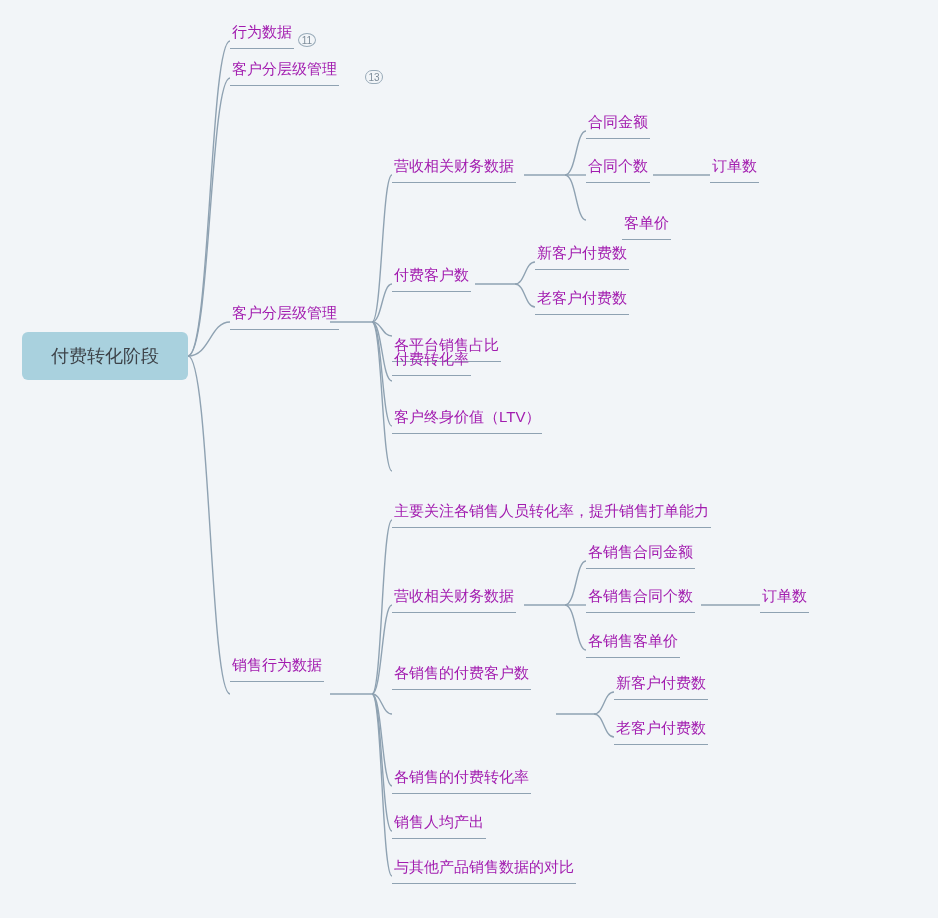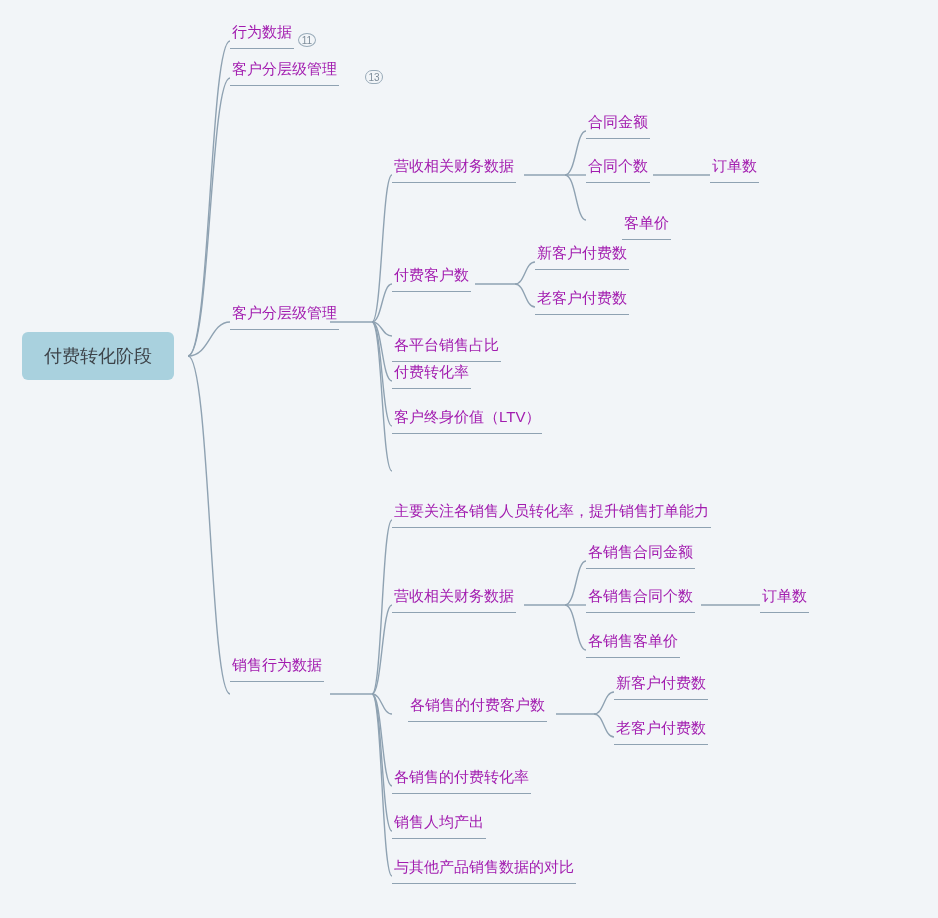--- a/index.html
+++ b/index.html
@@ -15,21 +15,21 @@
   }
   .canvas {
     position: relative;
     width: 938px;
     height: 918px;
   }
   .root {
     position: absolute;
     left: 22px;
     top: 332px;
-    width: 152px;
+    width: 166px;
     height: 48px;
     background: #a9d1de;
     border-radius: 6px;
     display: flex;
     align-items: center;
     justify-content: center;
     font-size: 18px;
     color: #3d4349;
   }
   .node {
@@ -158,21 +158,21 @@
   <div class="node" style="left:535px; top:244px;">
     <span>新客户付费数</span>
   </div>
   <div class="node" style="left:535px; top:289px;">
     <span>老客户付费数</span>
   </div>
 
   <div class="node" style="left:392px; top:336px;">
     <span>各平台销售占比</span>
   </div>
-  <div class="node" style="left:392px; top:363px;font-family:Liberation Serif, serif;">
+  <div class="node" style="left:392px; top:350px;font-family:Liberation Serif, serif;">
     <span>付费转化率</span>
   </div>
   <div class="node" style="left:392px; top:408px;">
     <span>客户终身价值（LTV）</span>
   </div>
 
   <div class="node" style="left:392px; top:502px;">
     <span>主要关注各销售人员转化率，提升销售打单能力</span>
   </div>
 
@@ -185,21 +185,21 @@
   <div class="node" style="left:586px; top:587px;">
     <span>各销售合同个数</span>
   </div>
   <div class="node" style="left:760px; top:587px;">
     <span>订单数</span>
   </div>
   <div class="node" style="left:586px; top:632px;">
     <span>各销售客单价</span>
   </div>
 
-  <div class="node" style="left:392px; top:696px;margin-left:16px;">
+  <div class="node" style="left:392px; top:664px;">
     <span>各销售的付费客户数</span>
   </div>
   <div class="node" style="left:614px; top:674px;">
     <span>新客户付费数</span>
   </div>
   <div class="node" style="left:614px; top:719px;">
     <span>老客户付费数</span>
   </div>
 
   <div class="node" style="left:392px; top:768px;">

